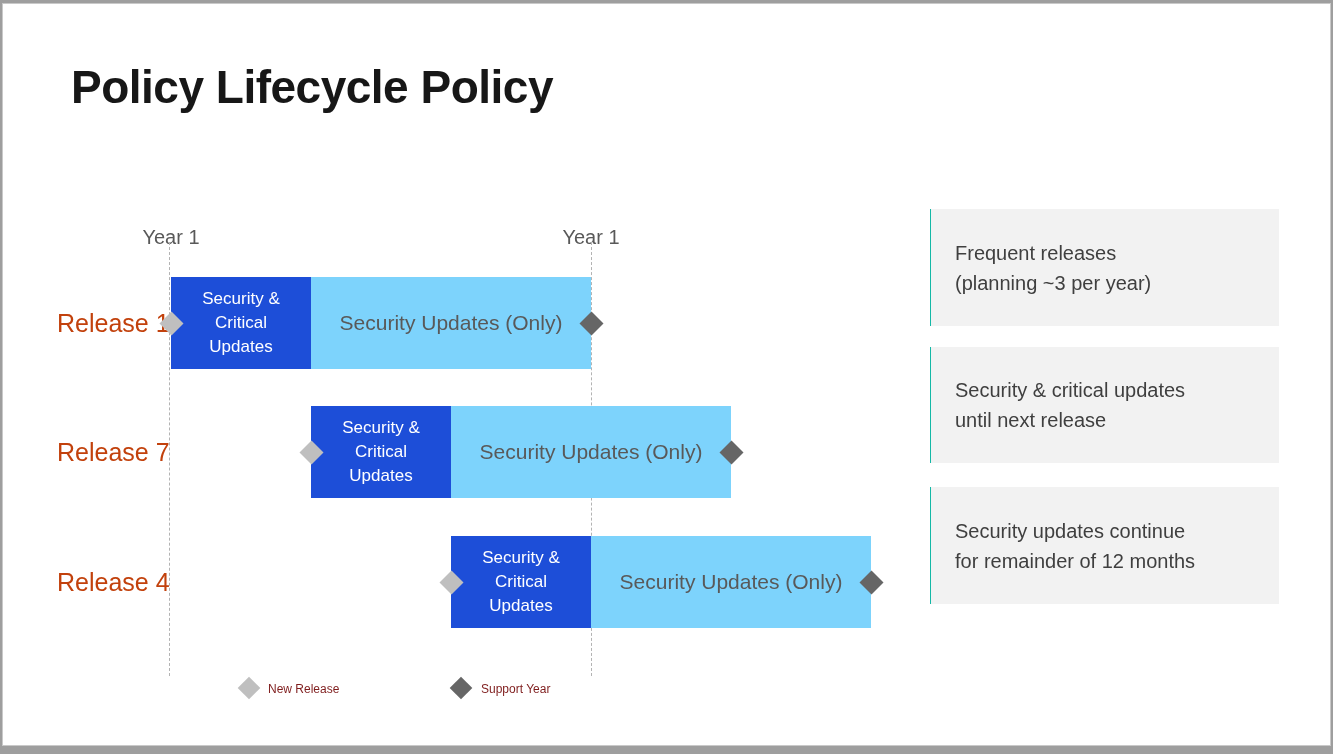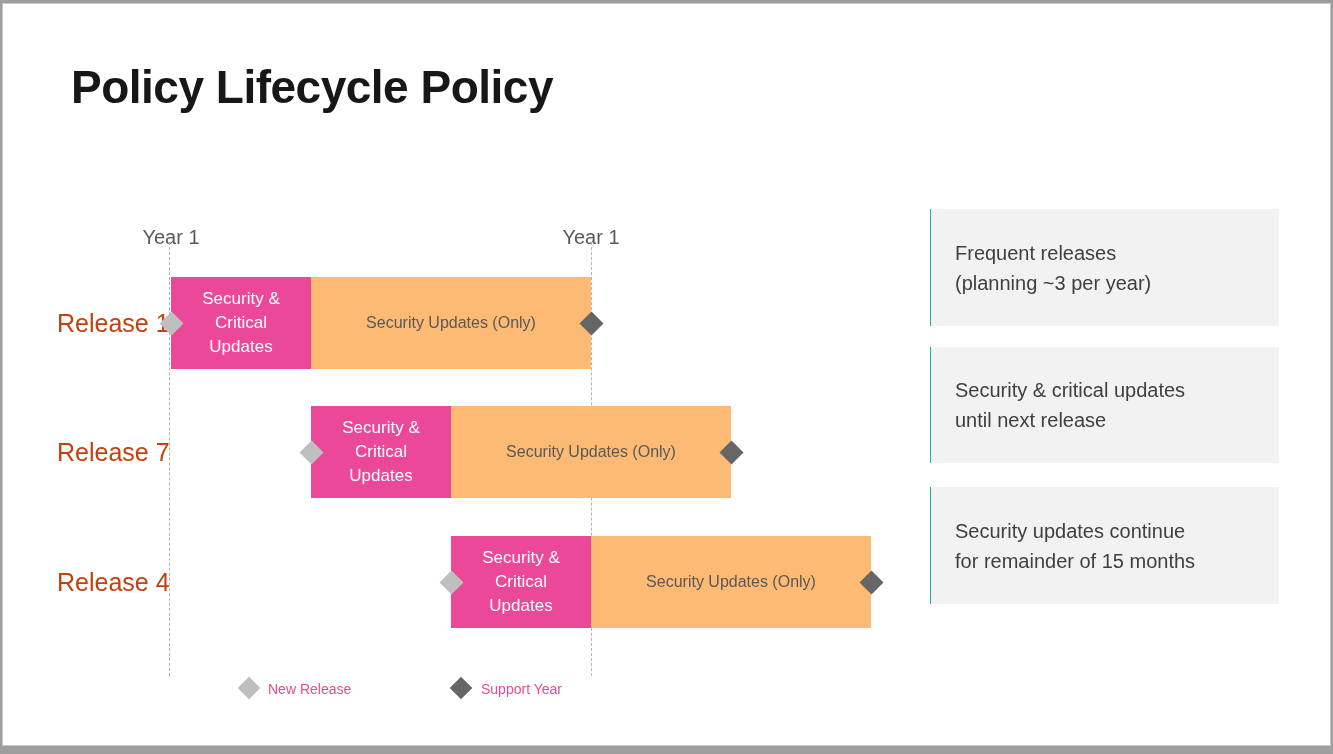--- a/index.html
+++ b/index.html
@@ -68,30 +68,30 @@
     position: absolute;
     height: 92px;
     display: flex;
     align-items: center;
     justify-content: center;
     text-align: center;
   }
   .bar span { white-space: pre-line; }
   .bar.blue {
     width: 140px;
-    background: #ec4899;
+    background: #1d4ed8;
     color: #ffffff;
     font-size: 17px;
     line-height: 24px;
   }
   .bar.yellow {
     width: 280px;
-    background: #fdba74;
+    background: #7dd3fc;
     color: #595959;
-    font-size: 16px;
+    font-size: 21px;
   }
   #blue1   { left: 168px; top: 273px; }
   #yellow1 { left: 308px; top: 273px; }
   #blue2   { left: 308px; top: 402px; }
   #yellow2 { left: 448px; top: 402px; }
   #blue3   { left: 448px; top: 532px; }
   #yellow3 { left: 588px; top: 532px; }
 
   .diamond {
     position: absolute;
@@ -110,23 +110,23 @@
   .legend-diamond {
     position: absolute;
     width: 16px; height: 16px;
     transform: rotate(45deg);
   }
   #legend-d1 { left: 238px; top: 676px; background: #bfbfbf; }
   #legend-d2 { left: 450px; top: 676px; background: #666666; }
   .legend-label {
     position: absolute;
     top: 674px;
-    font-size: 14px;
+    font-size: 12px;
     line-height: 22px;
-    color: #ec4899;
+    color: #7f1d1d;
     white-space: nowrap;
   }
   #legend-l1 { left: 265px; }
   #legend-l2 { left: 478px; }
 
   .note {
     position: absolute;
     left: 927px;
     width: 349px;
     background: #f2f2f2;
@@ -201,17 +201,17 @@
     <div class="note" id="note1">
       <span>Frequent releases
 (planning ~3 per year)</span>
     </div>
     <div class="note" id="note2">
       <span>Security &amp; critical updates
 until next release</span>
     </div>
     <div class="note" id="note3">
       <span>Security updates continue
-for remainder of 15 months</span>
+for remainder of 12 months</span>
     </div>
 
   </div>
 </div>
 
 </body></html>

